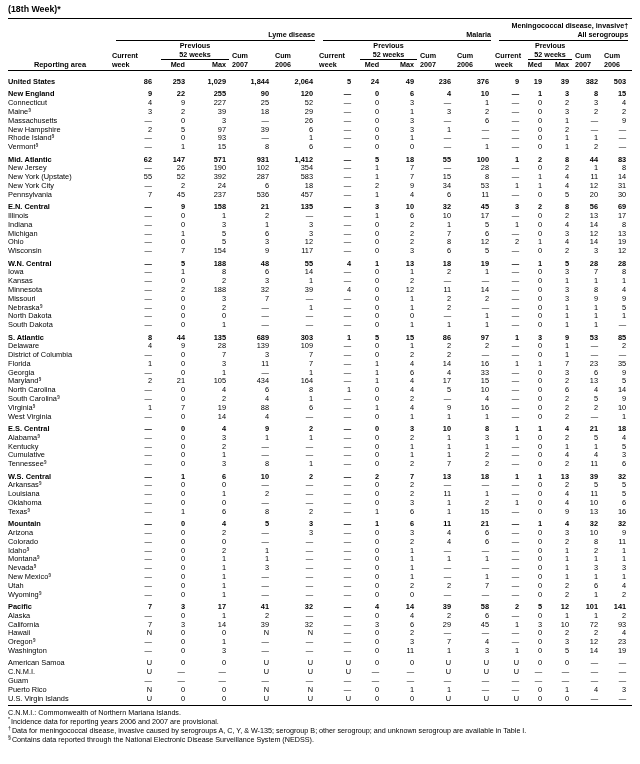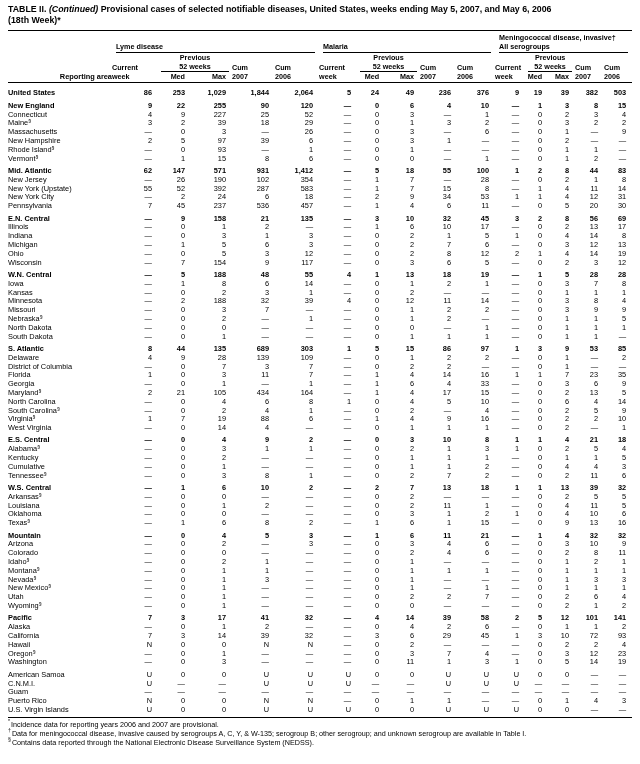--- a/index.html
+++ b/index.html
@@ -11,23 +11,23 @@
   }
   .title{font-size:8.8px;font-weight:bold;line-height:1.3;}
   .title .l1{white-space:nowrap;overflow:hidden;}
   .title .bi{font-style:italic;}
 
   table{border-collapse:collapse;table-layout:fixed;width:624px;margin-top:3px;}
   th,td{padding:0;}
   thead th{font-weight:bold;font-size:7.2px;line-height:9px;vertical-align:bottom;}
   .top{border-top:1.5px solid #000;}
   .bb{border-bottom:1.8px solid #000;}
-  .th-area{text-align:right;vertical-align:bottom;font-size:7.4px;padding-bottom:1px;}
+  .th-area{text-align:center;vertical-align:bottom;font-size:7.4px;padding-bottom:1px;}
   .th-grp{padding:2px 4px 0 4px;}
-  .grp-box{border-bottom:1px solid #000;padding-bottom:1px;text-align:left;}
+  .grp-box{border-bottom:1px solid #000;padding-bottom:1px;text-align:right;}
   .grp-l1{min-height:9px;}
   .th-cw,.th-cum{text-align:left;padding-right:6px;padding-bottom:1px;}
   .th-prev{padding:0 2px;margin-top:37px;}
   .prev-box{text-align:center;}
   .prev-u{border-bottom:1px solid #000;margin:0 1px;}
   .th-mm{text-align:right;padding-right:6px;padding-bottom:1px;}
 
   tbody td{font-size:7.4px;line-height:8.8px;vertical-align:bottom;}
   tbody tr:first-child td{padding-top:3px;}
   td.area{text-align:left;white-space:nowrap;overflow:hidden;}
@@ -38,21 +38,20 @@
   sup{font-size:5.2px;line-height:0;vertical-align:super;}
 
   .fnotes{margin-top:2px;}
   .fn{font-size:7.2px;line-height:9px;white-space:pre-wrap;}
   .fn sup{margin-right:1px;}
 </style>
 </head>
 <body>
 
 <div class="title">
-  <div class="l1"><span class="b">TABLE II.</span> <span class="bi">(Continued)</span> <span>Provisional cases of selected notifiable diseases, United States, weeks ending May 5, 2007, and May 6, 2006</span></div>
   <div class="l2">(18th Week)*</div>
 </div>
 
 <table>
   <colgroup>
     <col style="width:104px">
     <col style="width:46px">
       <col style="width:33px">
       <col style="width:41px">
       <col style="width:43px">
@@ -1392,16 +1391,17 @@
         <td class="num">U</td>
         <td class="num">0</td>
         <td class="num">0</td>
         <td class="num">—</td>
         <td class="num">—</td>
       </tr>
     </tbody>
 </table>
 
 <div class="fnotes">
+  <div class="fn"><span>C.N.M.I.: Commonwealth of Northern Mariana Islands.</span></div>
   <div class="fn"><sup>*</sup><span>Incidence data for reporting years 2006 and 2007 are provisional.</span></div>
   <div class="fn"><sup>†</sup><span>Data for meningococcal disease, invasive caused by serogroups A, C, Y, &amp; W-135; serogroup B; other serogroup; and unknown serogroup are available in Table I.</span></div>
   <div class="fn"><sup>§</sup><span>Contains data reported through the National Electronic Disease Surveillance System (NEDSS).</span></div>
 </div>
 
 </body></html>

